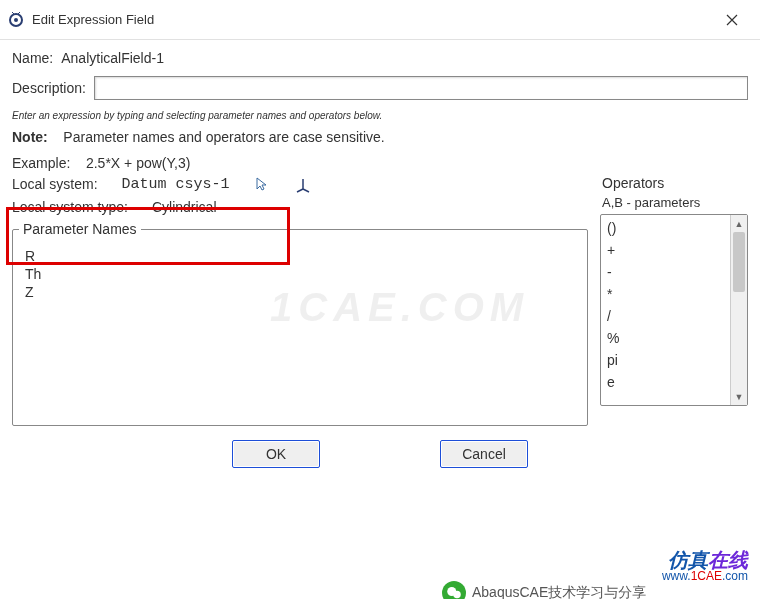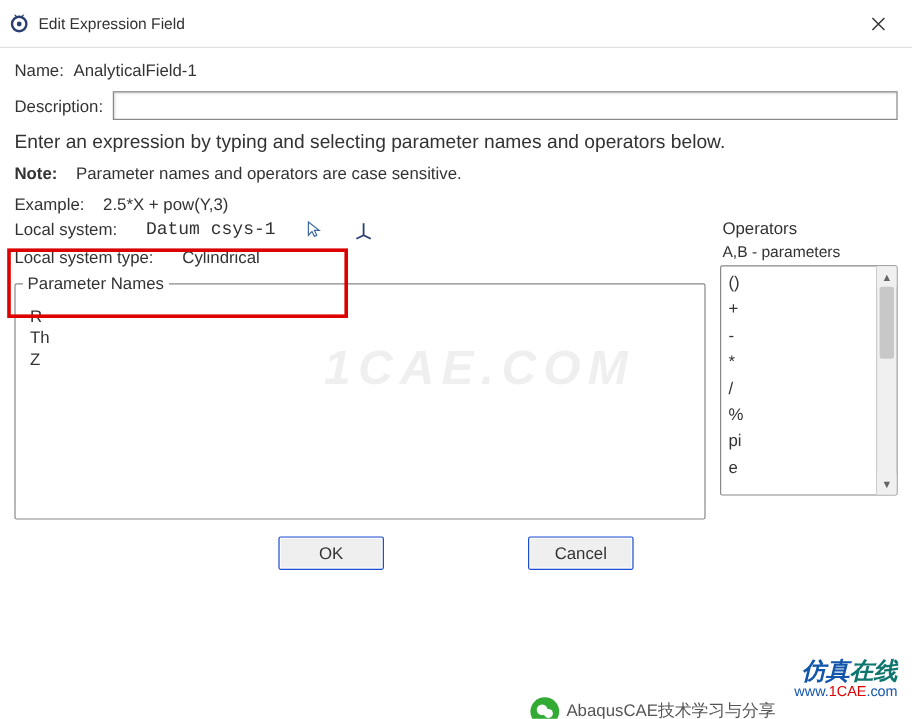--- a/index.html
+++ b/index.html
@@ -57,22 +57,23 @@
     color: #333;
   }
   .desc-input {
     flex: 1;
     height: 24px;
     border: 1px solid #888;
     box-shadow: inset 1px 1px 2px rgba(0,0,0,.15);
     background: #fff;
   }
   .instr {
-    font-size: 16px;
+    font-size: 10px;
     margin: 10px 0 8px;
+    font-style: italic;
   }
   .note-line {
     font-size: 14px;
     margin-bottom: 10px;
   }
   .note-line b { font-weight: bold; }
   .example {
     font-size: 14px;
     margin-bottom: 4px;
   }
@@ -250,21 +251,21 @@
     top: 552px;
     text-align: right;
     line-height: 16px;
   }
   .brand .cn {
     font-size: 20px;
     font-weight: bold;
     font-style: italic;
     color: #1255aa;
   }
-  .brand .cn .r { color: #0f766e; }
+  .brand .cn .r { color: #6d28d9; }
   .brand .url {
     font-size: 12px;
     color: #1255aa;
   }
   .brand .url .r { color: #d00; }
 </style>
 </head>
 <body>
 
 <div class="titlebar">

